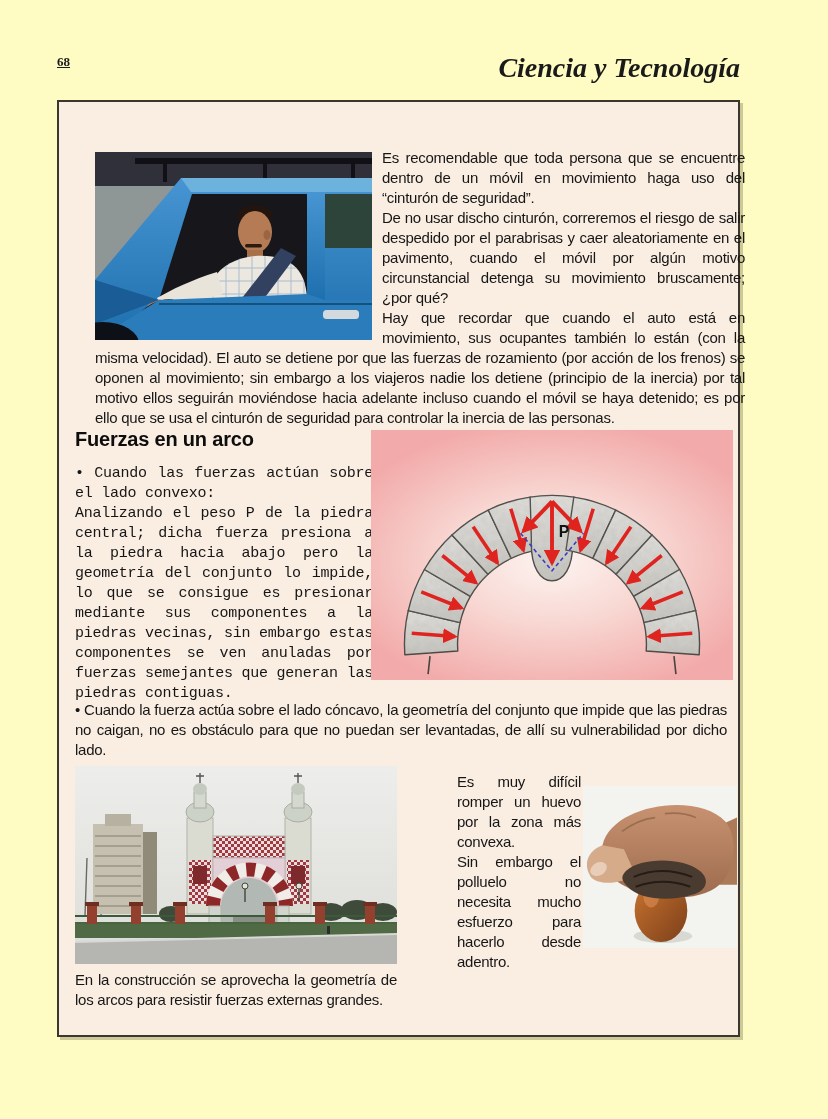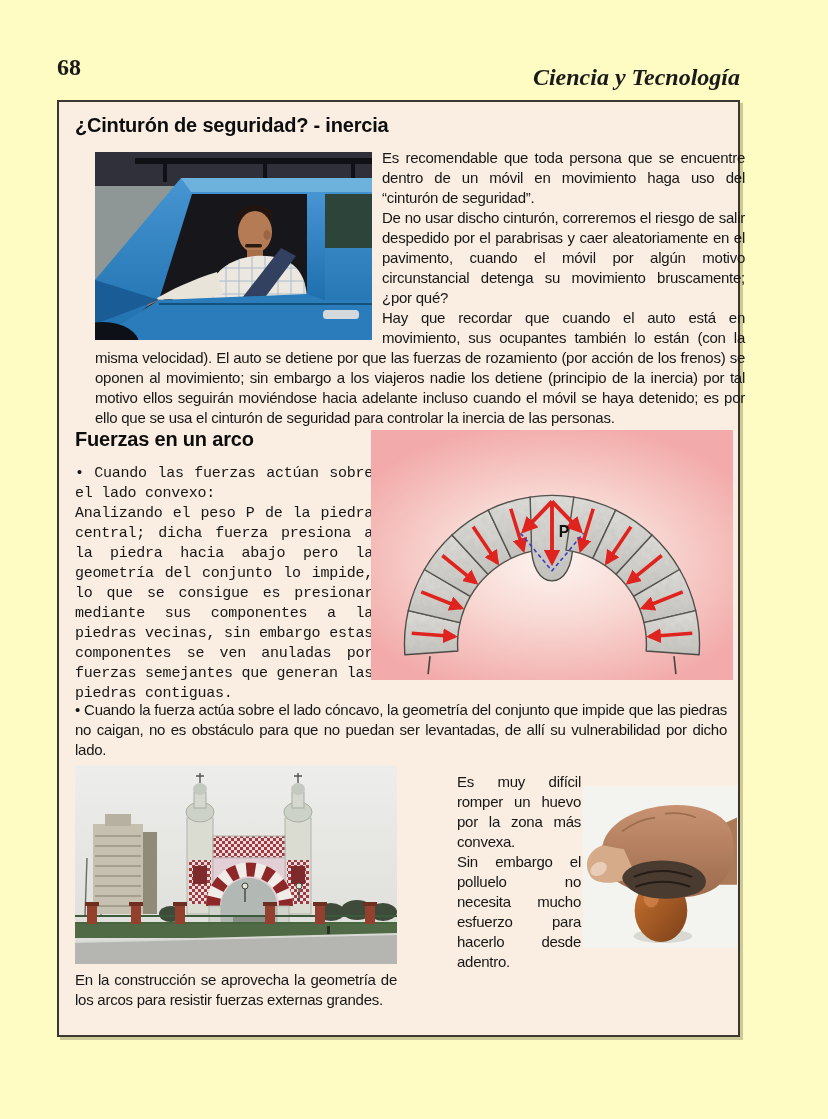--- a/index.html
+++ b/index.html
@@ -3,25 +3,25 @@
 <meta charset="utf-8">
 <style>
   html,body{margin:0;padding:0;}
   body{
     width:828px;height:1119px;position:relative;overflow:hidden;
     background:#fefcc2;
     font-family:"Liberation Sans",sans-serif;color:#161616;
   }
   .page-header-num{
     position:absolute;left:57px;top:54px;
-    font-family:"Liberation Serif",serif;font-weight:bold;font-size:24px;color:#1a1a1a;
+    font-family:"Liberation Serif",serif;font-weight:bold;font-size:13px;color:#1a1a1a;text-decoration:underline;
   }
   .page-header-journal{
-    position:absolute;right:88px;top:64px;
-    font-family:"Liberation Serif",serif;font-weight:bold;font-style:italic;font-size:24px;color:#1a1a1a;
+    position:absolute;right:88px;top:52px;
+    font-family:"Liberation Serif",serif;font-weight:bold;font-style:italic;font-size:28px;color:#1a1a1a;
   }
   .content-box{
     position:absolute;left:57px;top:100px;width:679px;height:933px;
     background:#faeee3;border:2px solid #3b372f;
     box-shadow:3px 3px 0 rgba(60,45,25,0.25);
   }
   .h1{
     position:absolute;left:16px;top:12px;
     font-size:20px;font-weight:bold;letter-spacing:-0.2px;color:#0d0d0d;
   }
@@ -47,21 +47,20 @@
   svg{display:block;}
 </style>
 </head>
 <body>
 
 <div class="page-header-num">68</div>
 <div class="page-header-journal">Ciencia y Tecnología</div>
 
 <div class="content-box">
 
-  <div class="h1">¿Cinturón de seguridad? - inercia</div>
 
   <div class="intro bodytext">
     <div class="car-fig">
       <svg viewBox="0 0 277 188" width="277" height="188">
         <defs>
           <linearGradient id="carblue" x1="0" y1="0" x2="0" y2="1">
             <stop offset="0" stop-color="#4795d2"></stop>
               <stop offset="1" stop-color="#1e6fae"></stop>
           </linearGradient>
           <clipPath id="shirtClip">

